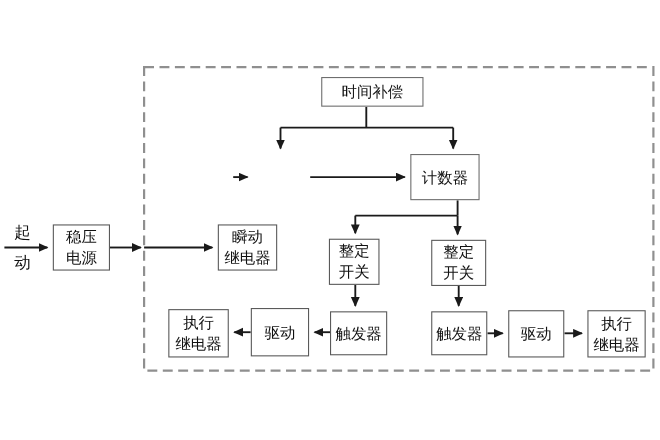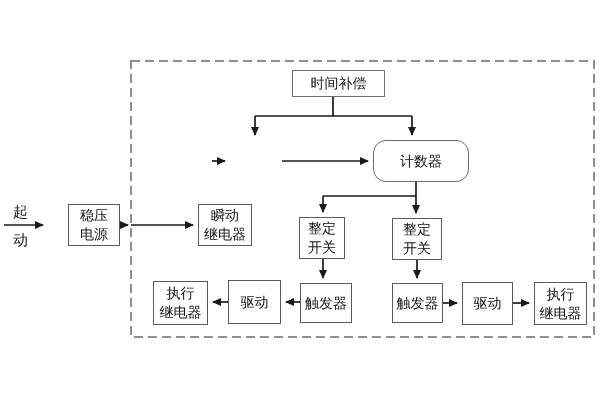--- a/index.html
+++ b/index.html
@@ -61,32 +61,32 @@
       <line x1="228" y1="302" x2="213" y2="302" marker-end="url(#arrow)"></line>
 
       <line x1="443" y1="303" x2="457" y2="303" marker-end="url(#arrow)"></line>
       <line x1="513" y1="303" x2="529" y2="303" marker-end="url(#arrow)"></line>
     </g>
   </svg>
 
   <span class="outside-char" style="left:13px; top:204px;">起</span>
   <span class="outside-char" style="left:13px; top:232px;">动</span>
 
-  <div class="node" style="left:48px; top:204px; width:52px; height:42px;margin-left:20px;">
+  <div class="node" style="left:48px; top:204px; width:52px; height:42px;">
     <span>稳压</span>
     <span>电源</span>
   </div>
 
   <div class="node thin" style="left:292px; top:70px; width:93px; height:27px;">
     <span>时间补偿</span>
   </div>
 
 
 
-  <div class="node thin" style="left:373px; top:140px; width:96px; height:42px;border-radius:13px;">
+  <div class="node thin" style="left:373px; top:140px; width:63px; height:42px;">
     <span>计数器</span>
   </div>
 
   <div class="node" style="left:198px; top:204px; width:54px; height:42px;">
     <span>瞬动</span>
     <span>继电器</span>
   </div>
 
   <div class="node" style="left:299px; top:217px; width:46px; height:42px;">
     <span>整定</span>

